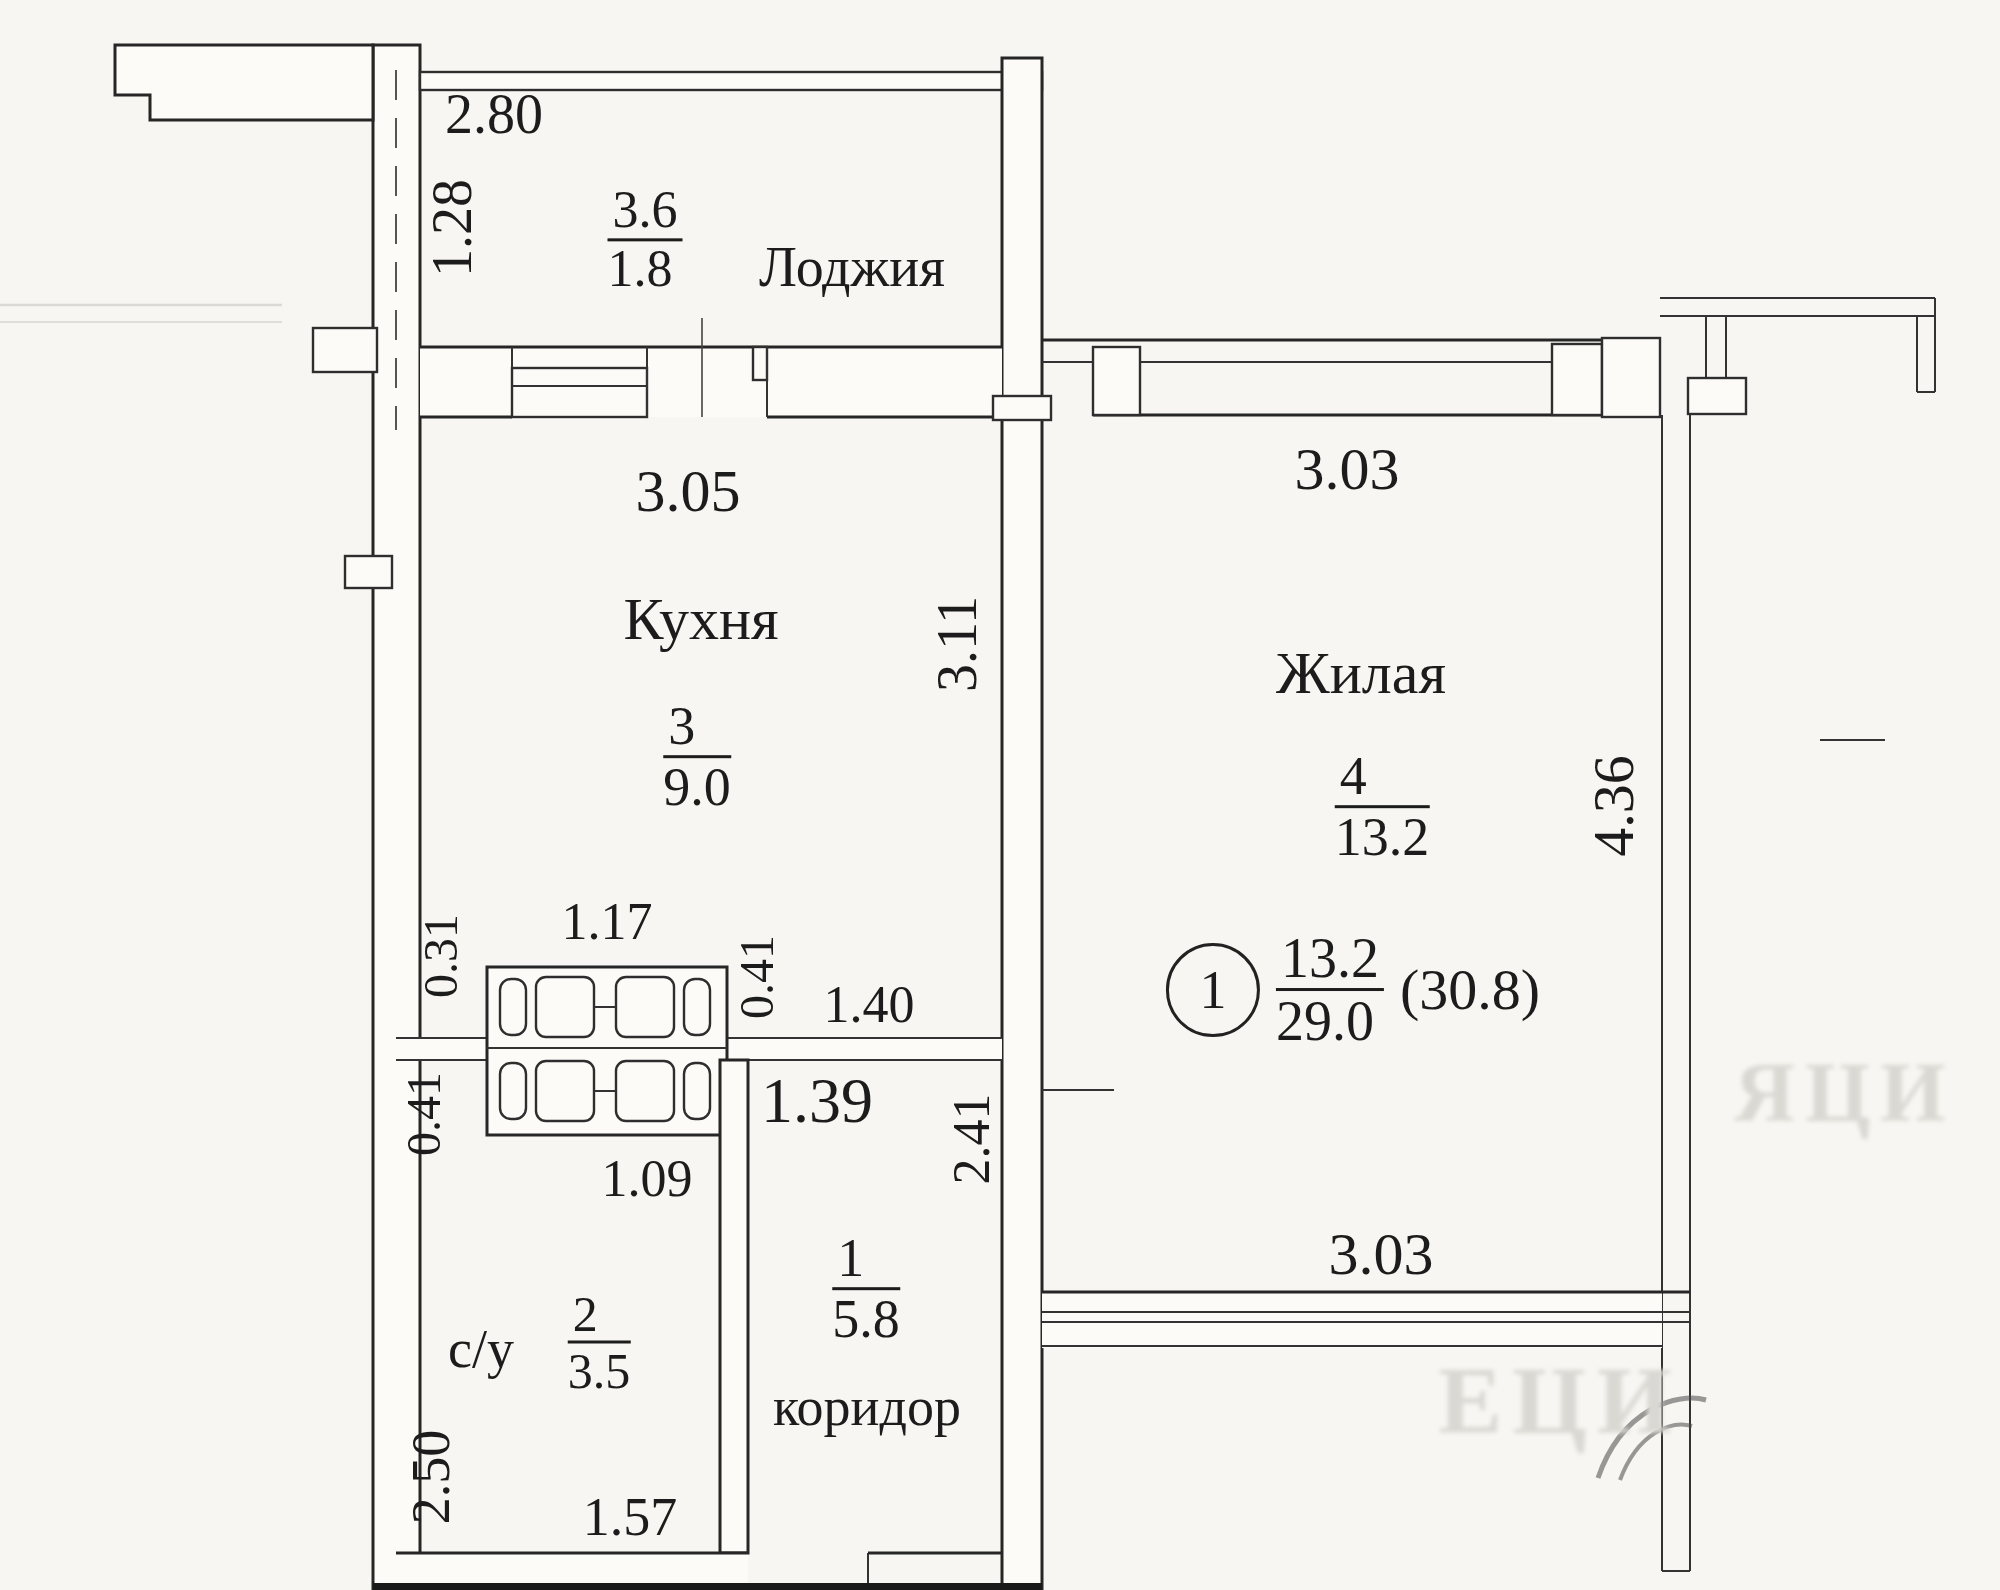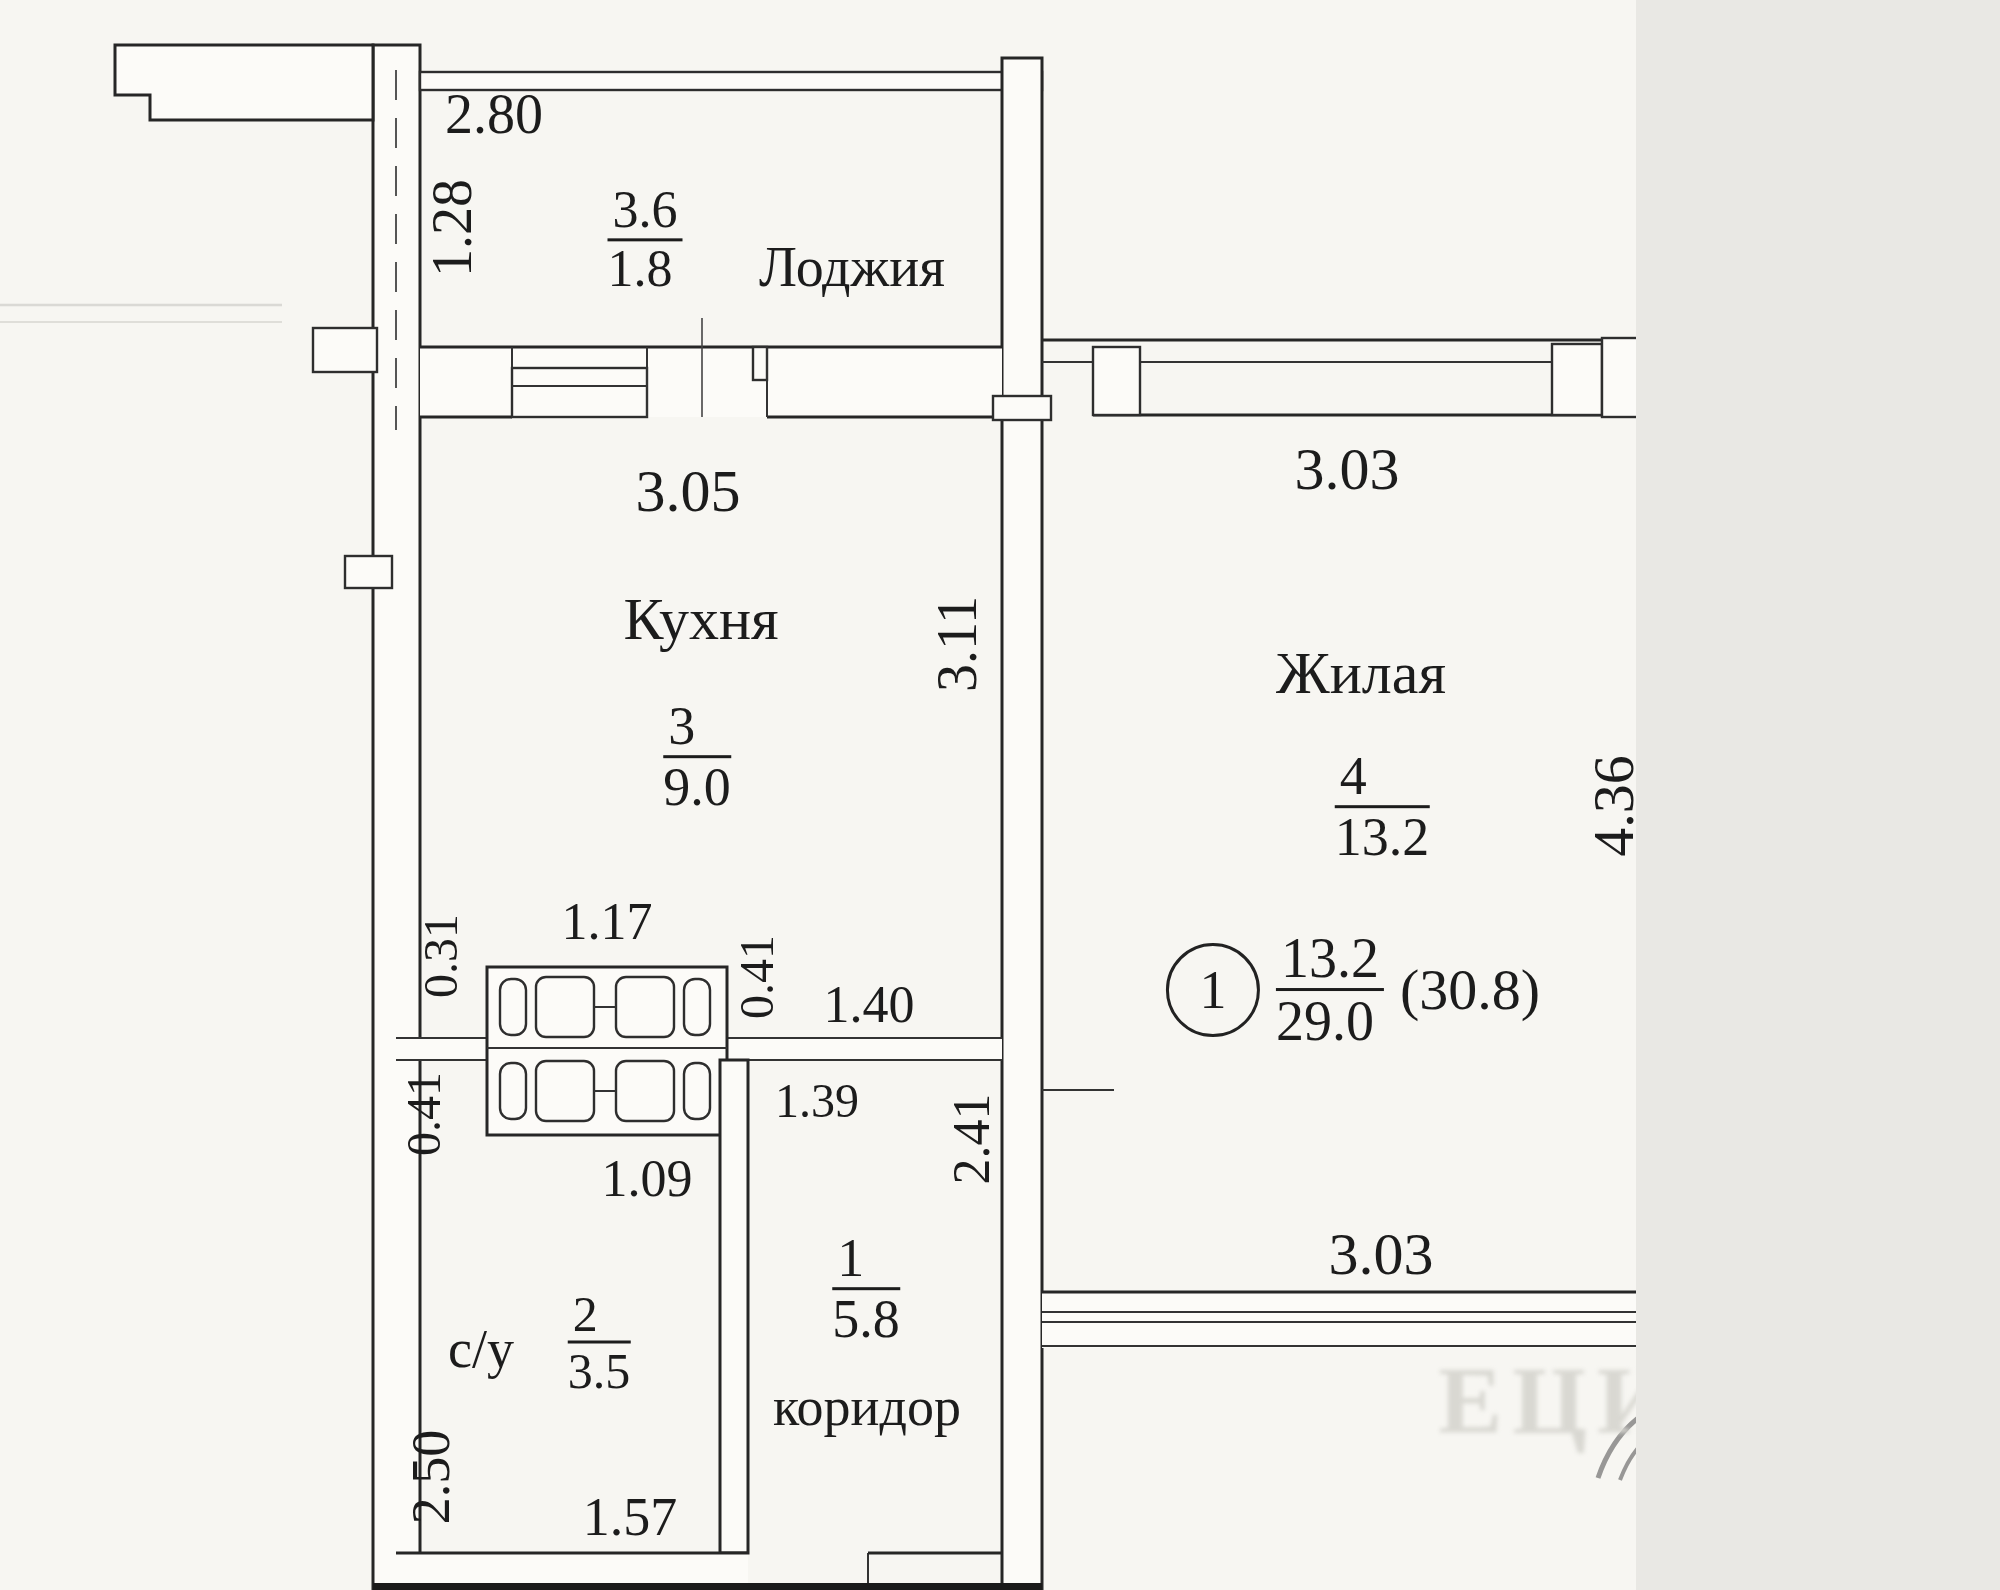--- a/index.html
+++ b/index.html
@@ -1,17 +1,17 @@
 <!DOCTYPE html>
 <html><head>
 <meta charset="utf-8">
 <style>
   html,body{margin:0;padding:0;background:#e9e8e4;}
   .canvas{
-    position:relative;width:1636px;height:1590px;overflow:hidden;
+    position:relative;width:2000px;height:1590px;overflow:hidden;
     background:#f7f6f2;
     font-family:"Liberation Serif","DejaVu Serif",serif;
     color:#1c1c1c;
   }
   svg{position:absolute;left:0;top:0;}
   .wall{fill:#fcfbf8;stroke:#262626;stroke-width:3;}
   .wall2{fill:#fcfbf8;stroke:#2e2e2e;stroke-width:2.4;}
   .ln{stroke:#262626;stroke-width:3;fill:none;}
   .ln2{stroke:#333;stroke-width:2;fill:none;}
   .lnt{stroke:#444;stroke-width:1.6;fill:none;}
@@ -161,21 +161,21 @@
   <div class="lbl rot" style="left:957px;top:644px;font-size:56px;">3.11</div>
   <div class="lbl" style="left:1347px;top:469px;font-size:60px;">3.03</div>
   <div class="lbl rot" style="left:1614px;top:806px;font-size:58px;">4.36</div>
   <div class="lbl" style="left:1381px;top:1254px;font-size:60px;">3.03</div>
   <div class="lbl rot" style="left:441px;top:956px;font-size:48px;">0.31</div>
   <div class="lbl" style="left:607px;top:922px;font-size:52px;">1.17</div>
   <div class="lbl rot" style="left:757px;top:977px;font-size:48px;">0.41</div>
   <div class="lbl" style="left:869px;top:1005px;font-size:52px;">1.40</div>
   <div class="lbl rot" style="left:424px;top:1114px;font-size:48px;">0.41</div>
   <div class="lbl" style="left:647px;top:1179px;font-size:52px;">1.09</div>
-  <div class="lbl" style="left:817px;top:1101px;font-size:48px;">1.39</div>
+  <div class="lbl" style="left:817px;top:1101px;font-size:64px;">1.39</div>
   <div class="lbl rot" style="left:972px;top:1139px;font-size:52px;">2.41</div>
   <div class="lbl rot" style="left:431px;top:1477px;font-size:54px;">2.50</div>
   <div class="lbl" style="left:630px;top:1517px;font-size:54px;">1.57</div>
 
   <div class="lbl frac" style="left:645px;top:240px;font-size:52px;">
     <span class="fr-top">3.6</span>
     <span>1.8</span>
   </div>
   <div class="lbl" style="left:852px;top:267px;font-size:56px;">Лоджия</div>
 

